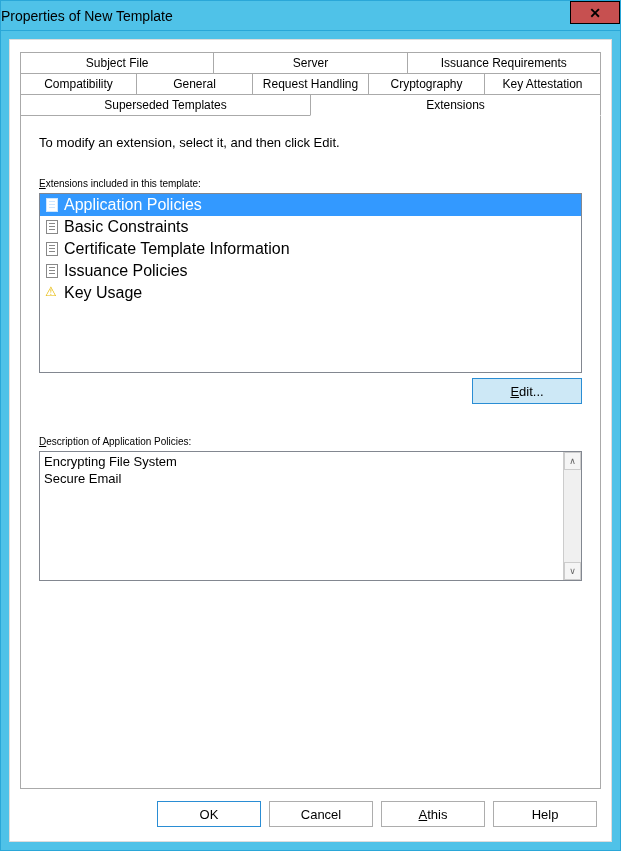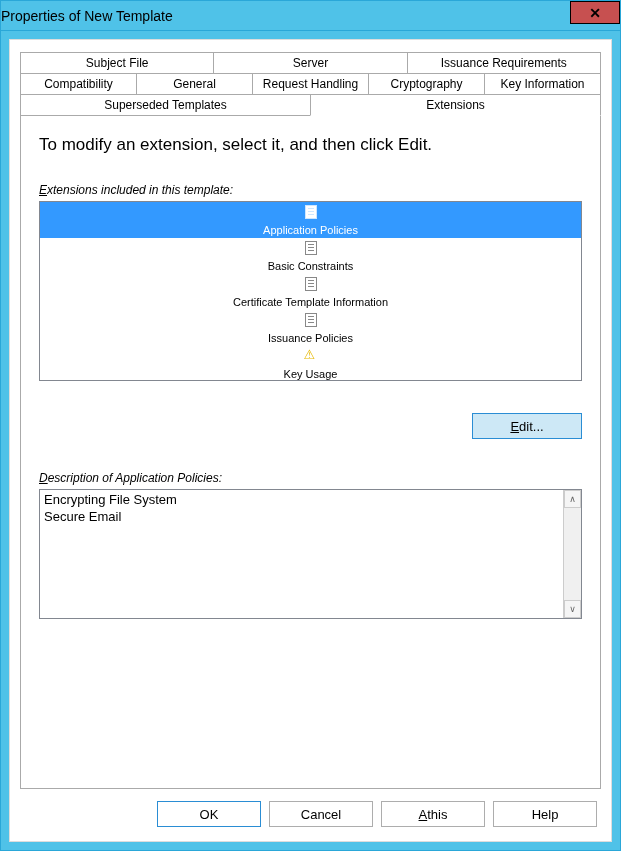--- a/index.html
+++ b/index.html
@@ -94,42 +94,40 @@
     border-top: none;
     margin-top: -1px;
     flex: 1;
     padding: 20px 18px 14px 18px;
     display: flex;
     flex-direction: column;
     position: relative;
     z-index: 1;
   }
   .instruction {
-    font-size: 17px;
+    font-size: 13px;
     margin-bottom: 28px;
   }
   .label {
-    font-size: 12px;
+    font-size: 10px;
     margin-bottom: 4px;
-    font-style: italic;
   }
   .listbox {
     border: 1px solid #828790;
     height: 180px;
     overflow: auto;
     background: #fff;
   }
   .list-item {
     display: flex;
     align-items: center;
     padding: 2px 4px;
-    font-size: 11px;
+    font-size: 16px;
     cursor: pointer;
     gap: 4px;
-    flex-direction: column;
   }
   .list-item.selected {
     background: #3399ff;
     color: #fff;
   }
   .item-icon {
     width: 16px;
     height: 16px;
     display: flex;
     align-items: center;
@@ -165,21 +163,21 @@
   .warn-icon::before {
     content: "⚠";
     color: #e6b800;
     font-size: 13px;
     position: absolute;
     top: -2px; left: 0;
   }
   .edit-row {
     display: flex;
     justify-content: flex-end;
-    margin-top: 32px;
+    margin-top: 5px;
     margin-bottom: 32px;
     align-items: center;
   }
   .edit-btn {
     width: 110px;
     height: 26px;
     background: #cde8f6;
     border: 1px solid #2a8dd4;
     font-size: 13px;
     cursor: pointer;
@@ -251,21 +249,21 @@
         <div class="tab-row row1">
           <div class="tab">Subject File</div>
           <div class="tab">Server</div>
           <div class="tab">Issuance Requirements</div>
         </div>
         <div class="tab-row row2">
           <div class="tab">Compatibility</div>
           <div class="tab">General</div>
           <div class="tab">Request Handling</div>
           <div class="tab">Cryptography</div>
-          <div class="tab">Key Information</div>
+          <div class="tab">Key Attestation</div>
         </div>
         <div class="tab-row row3">
           <div class="tab">Superseded Templates</div>
           <div class="tab active">Extensions</div>
         </div>
       </div>
 
       <div class="tab-content">
         <div class="instruction">To modify an extension, select it, and then click Edit.</div>
 

